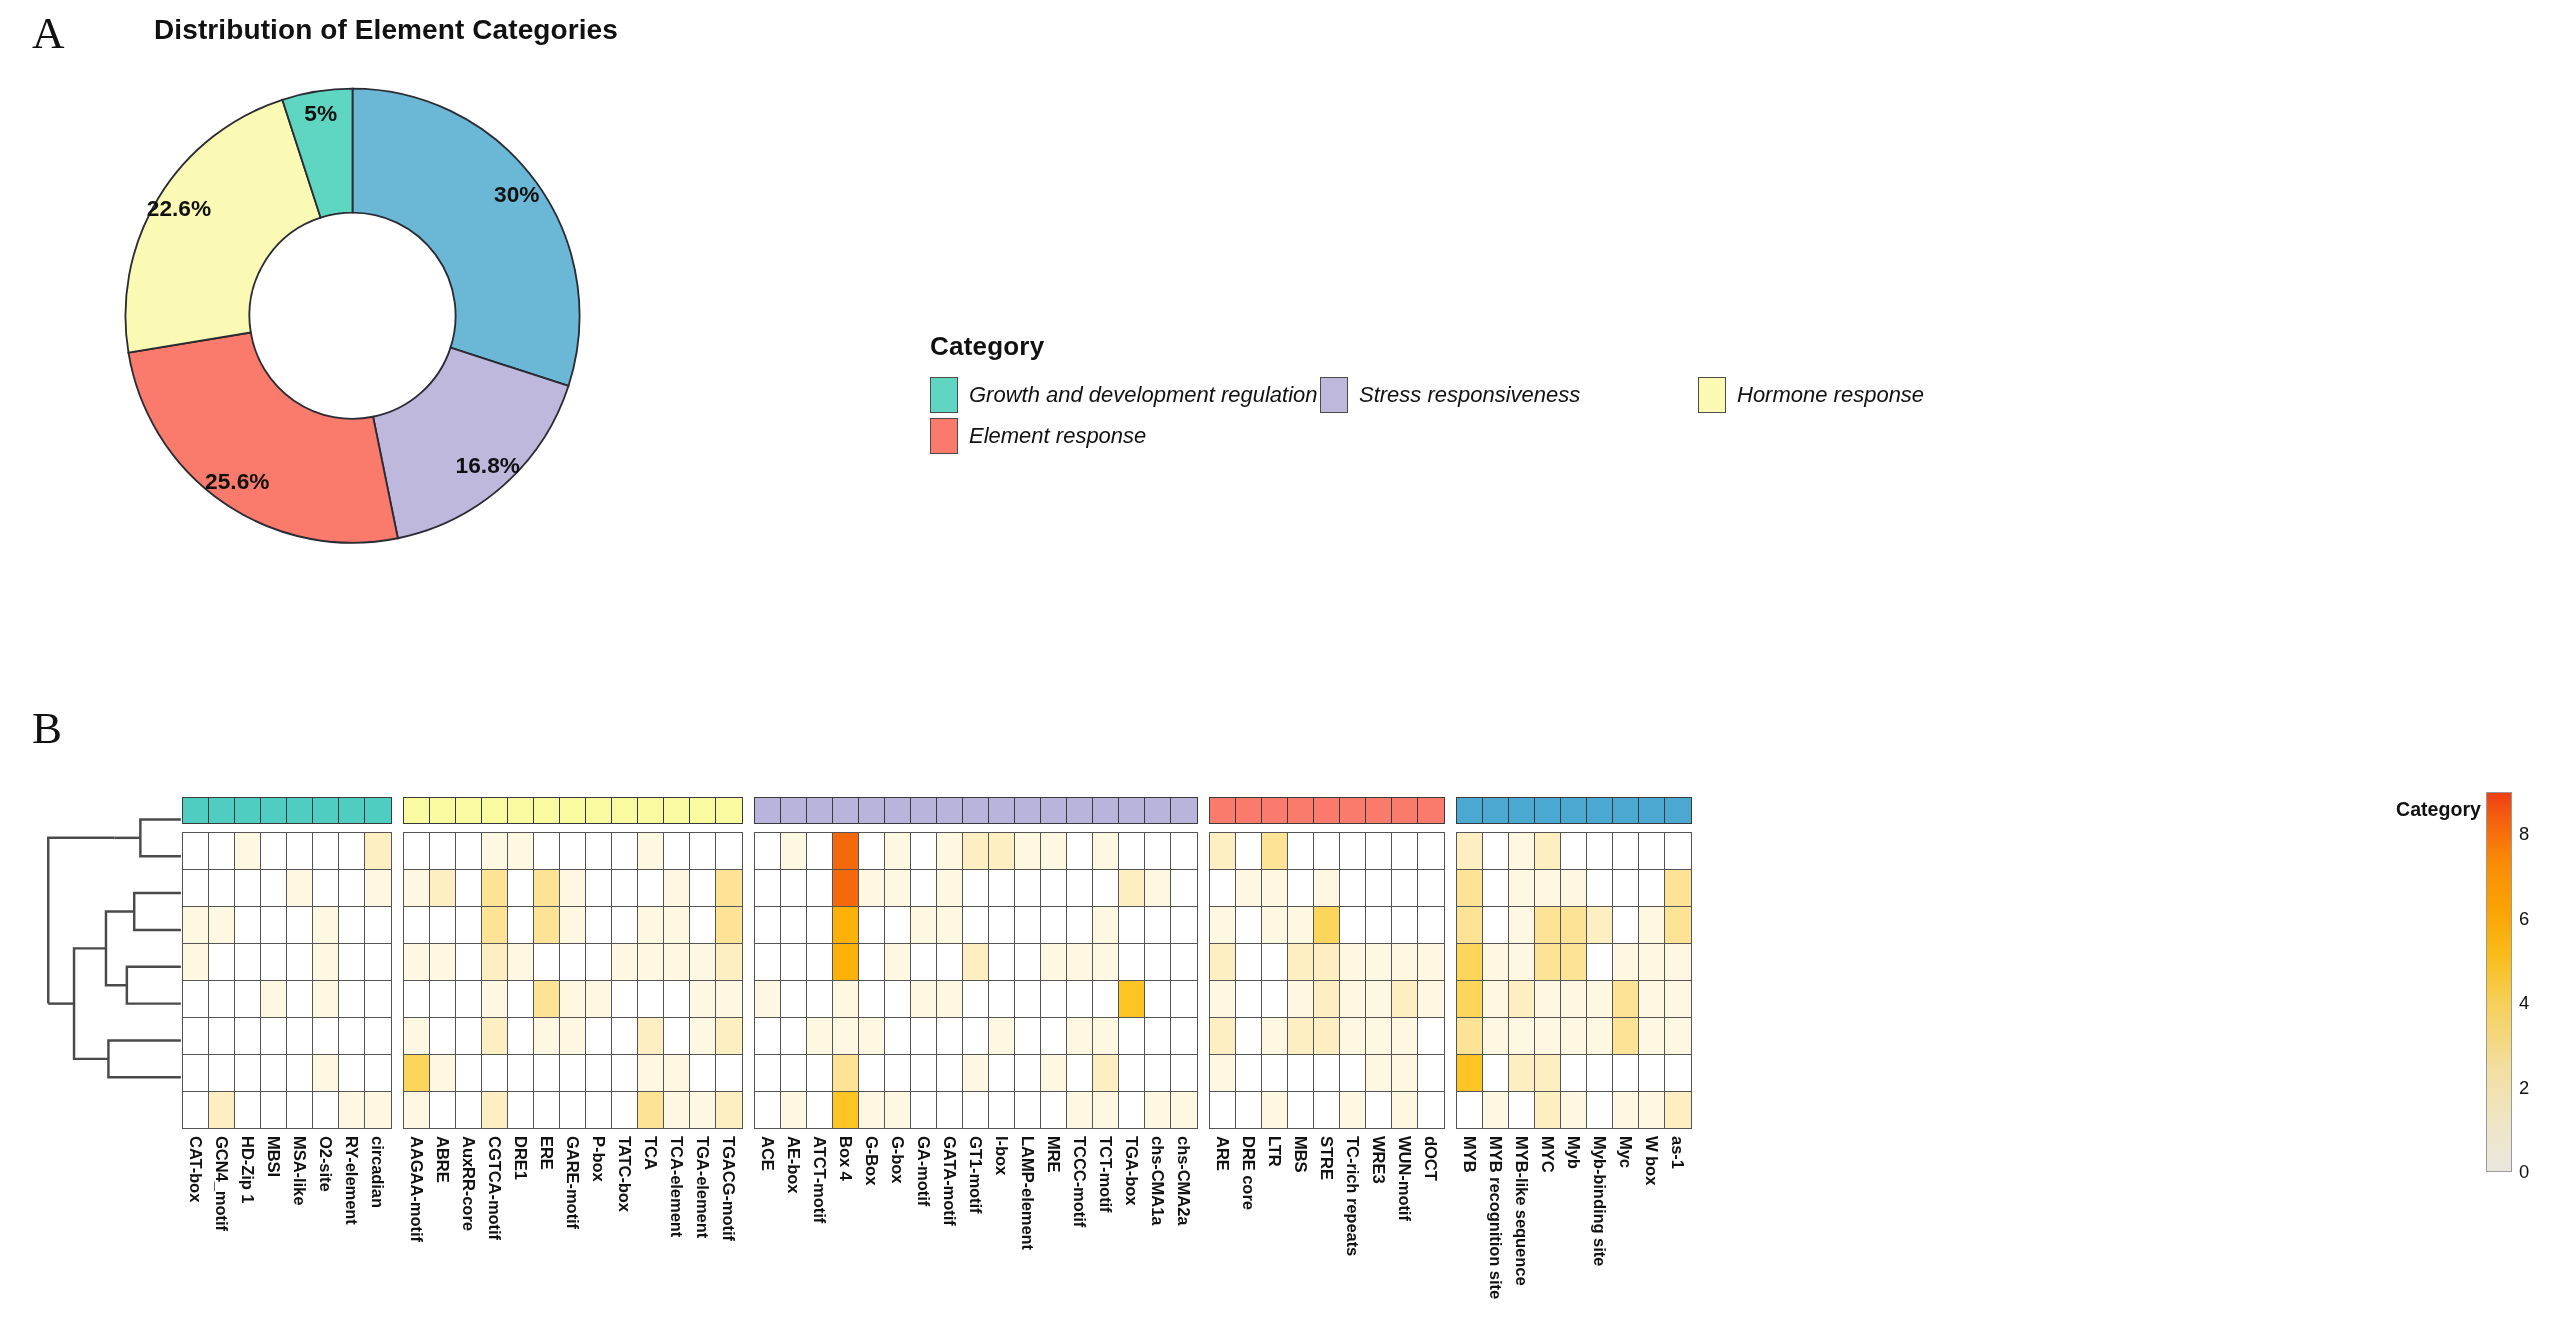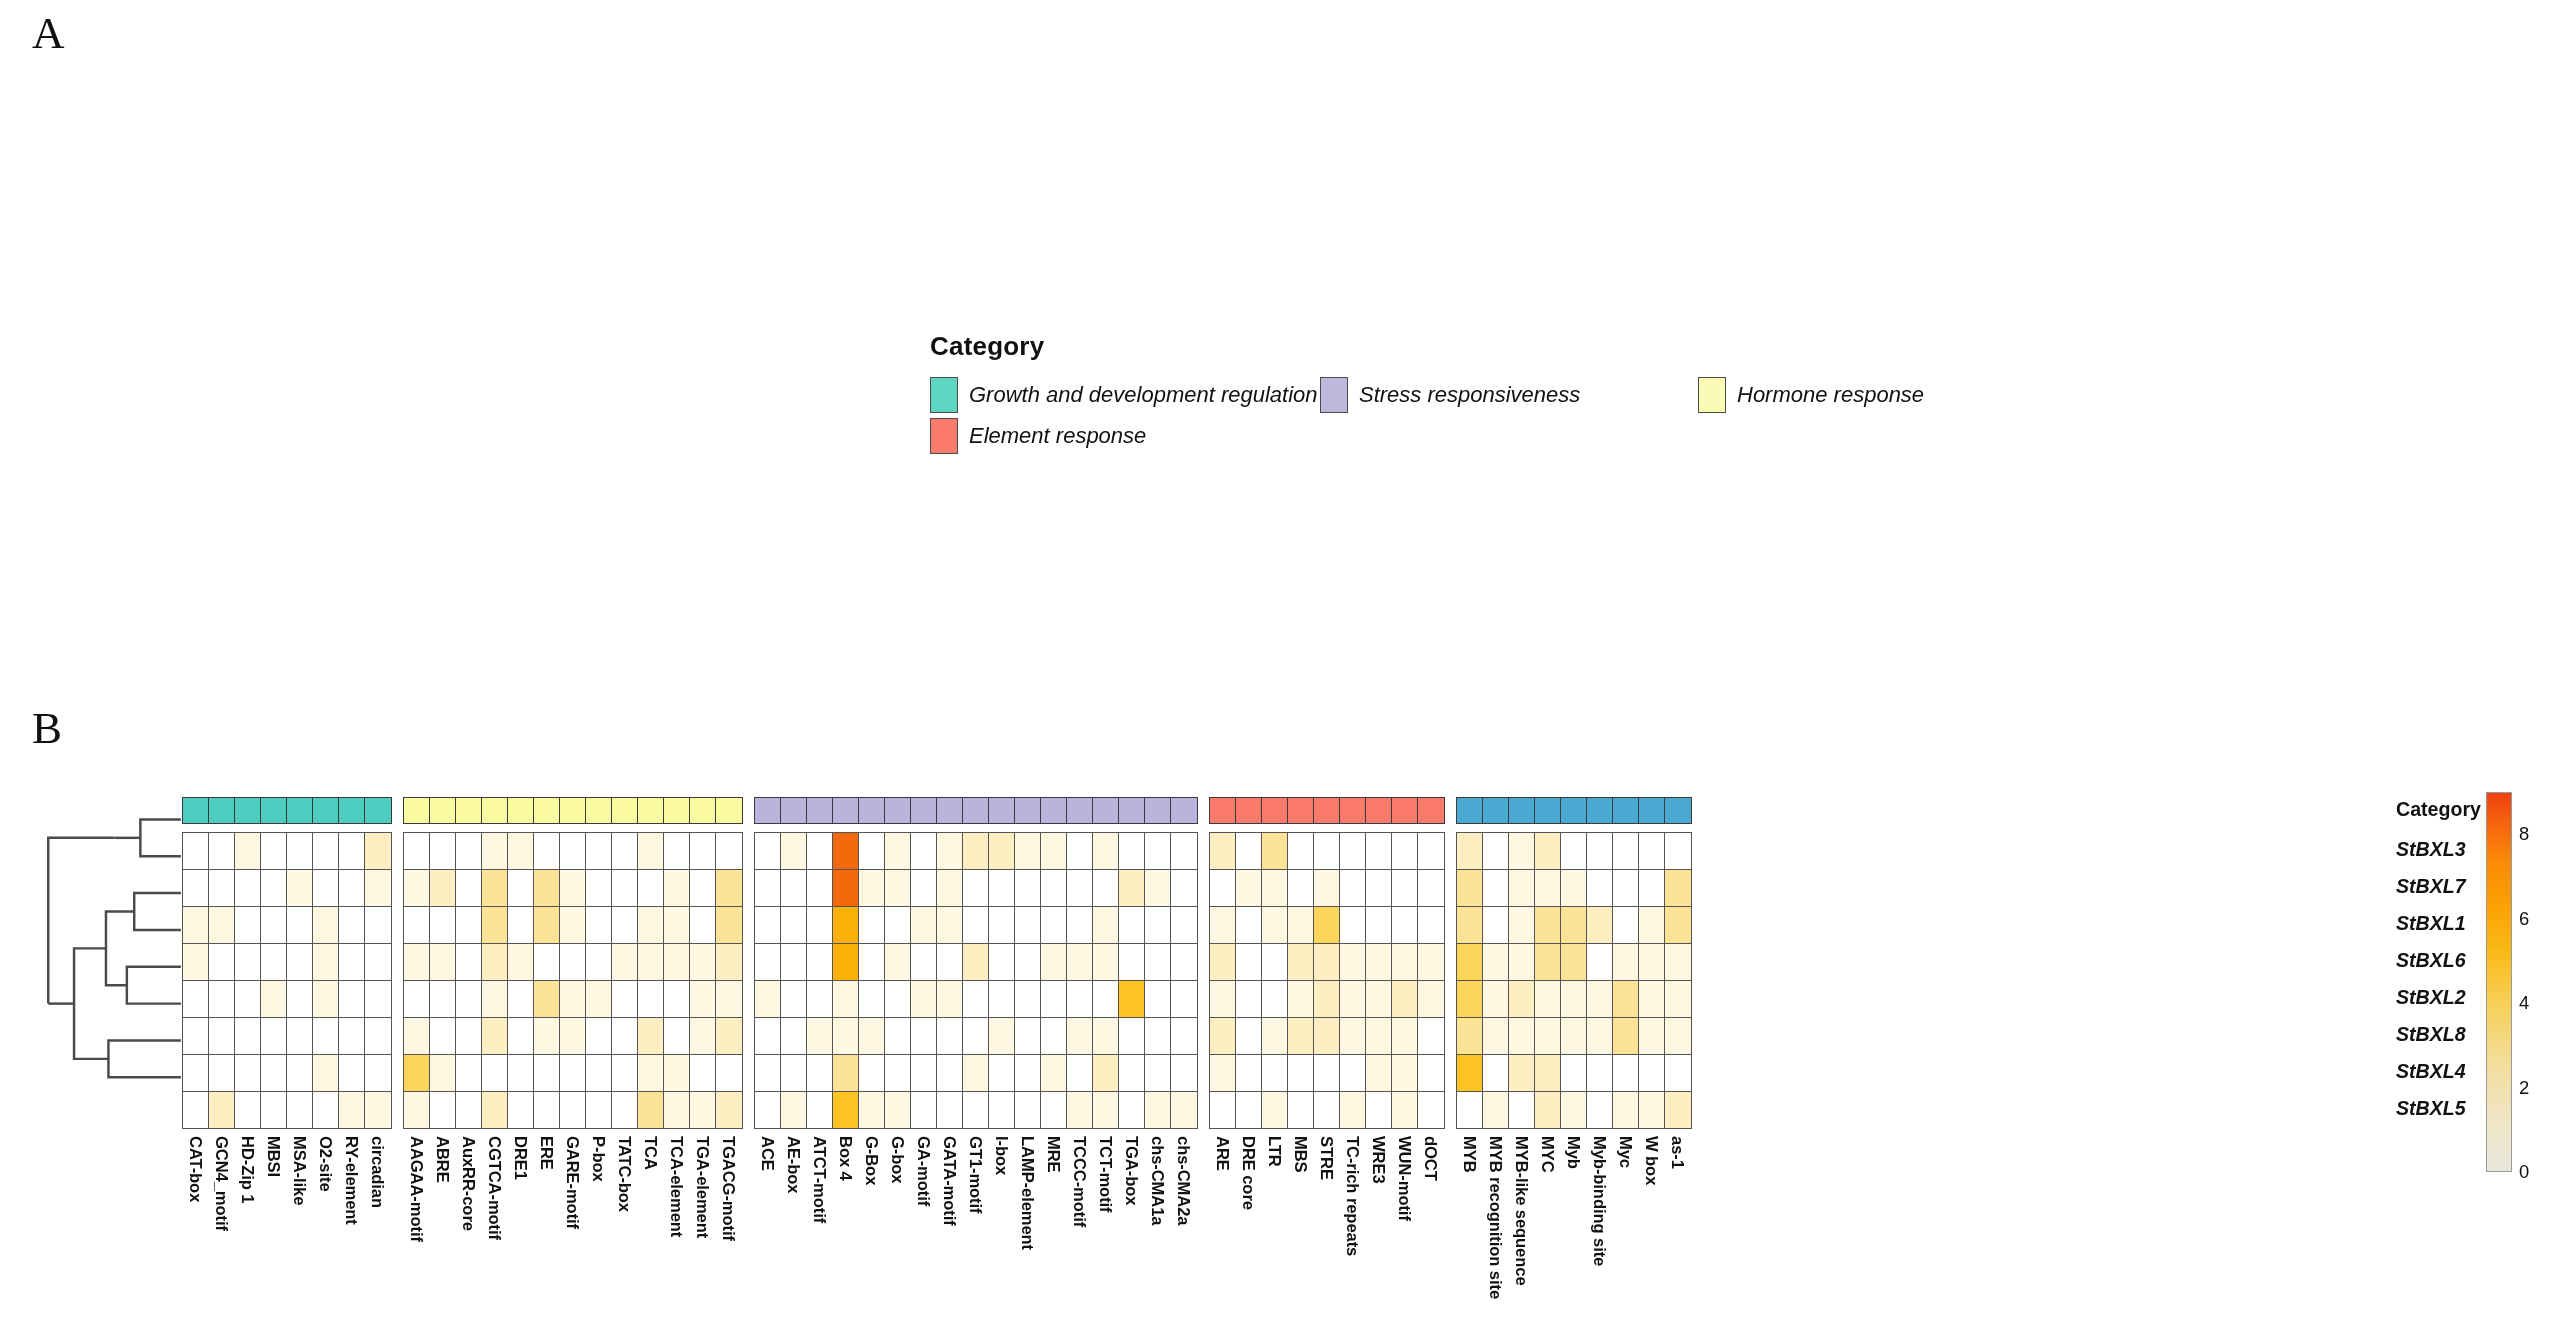--- a/index.html
+++ b/index.html
@@ -161,20 +161,39 @@
   }
 </style>
 </head>
 <body>
 
 <div id="page">
 
   <div class="panel-letter" id="panel-letter-a">A</div>
   <div class="panel-letter" id="panel-letter-b">B</div>
 
+  <div id="panelA">
+    <div id="donut-title">Distribution of Element Categories</div>
+    <svg id="donut-svg" width="491" height="583" viewBox="0 0 800 950">
+      <g id="donut-slices">
+          <path d="M400 50 A370 370 0 0 1 751.8909110292068 534.3362879187305 L559.7774947375858 471.91485505499116 A168 168 0 0 0 400 252 Z" fill="#6BB8D6" stroke="#2b2b34" stroke-width="3"></path>
+          <path d="M751.8909110292068 534.3362879187305 A370 370 0 0 1 473.89269279033056 782.5463693821714 L433.5512767264204 584.6156488005535 A168 168 0 0 0 559.7774947375858 471.91485505499116 Z" fill="#BDB8DC" stroke="#2b2b34" stroke-width="3"></path>
+          <path d="M473.89269279033056 782.5463693821714 A370 370 0 0 1 34.926200643088805 480.175751122107 L234.23676137307817 447.3230437527405 A168 168 0 0 0 433.5512767264204 584.6156488005535 Z" fill="#FA7B6B" stroke="#2b2b34" stroke-width="3"></path>
+          <path d="M34.926200643088805 480.175751122107 A370 370 0 0 1 285.6637120812694 68.10908897079321 L348.0851449450088 260.2225052624142 A168 168 0 0 0 234.23676137307817 447.3230437527405 Z" fill="#FAFAB4" stroke="#2b2b34" stroke-width="3"></path>
+          <path d="M285.6637120812694 68.10908897079321 A370 370 0 0 1 399.99999999999994 50 L399.99999999999994 252 A168 168 0 0 0 348.0851449450088 260.2225052624142 Z" fill="#5ED6C2" stroke="#2b2b34" stroke-width="3"></path>
+        </g>
+      <g id="donut-labels">
+          <text x="667.7846251381077" y="225.44308149119138" class="donut-label">30%</text>
+          <text x="620.4499281207372" y="666.9065191354043" class="donut-label">16.8%</text>
+          <text x="212.23397783904355" y="692.5892898150095" class="donut-label">25.6%</text>
+          <text x="117.2341701075332" y="247.9404595925453" class="donut-label">22.6%</text>
+          <text x="348.2201920716835" y="93.07515926300943" class="donut-label">5%</text>
+        </g>
+    </svg>
+  </div>
 
   <div id="legend">
     <div id="legend-title">Category</div>
     <div class="legend-grid" id="legend-grid">
         <div class="legend-item">
           <div class="legend-swatch" style="background: rgb(94, 214, 194);"></div>
           <div class="legend-label">Growth and development regulation</div>
         </div>
         <div class="legend-item">
           <div class="legend-swatch" style="background: rgb(189, 184, 220);"></div>
@@ -1005,30 +1024,20 @@
               <div class="xlabel">
                 <span>as-1</span>
               </div>
             </div>
           </div>
         </div>
     </div>
 
     <div id="ylabels">
       <div id="cat-axis-label">Category</div>
-      <div class="ylabel-list" id="ylabel-list">
-          <div class="ylabel">StBXL3</div>
-          <div class="ylabel">StBXL7</div>
-          <div class="ylabel">StBXL1</div>
-          <div class="ylabel">StBXL6</div>
-          <div class="ylabel">StBXL2</div>
-          <div class="ylabel">StBXL8</div>
-          <div class="ylabel">StBXL4</div>
-          <div class="ylabel">StBXL5</div>
-        </div>
     </div>
 
     <div id="colorbar-wrap">
       <div id="colorbar"></div>
       <div id="cb-ticks">
           <div class="cb-tick" style="top: 380px;">0</div>
           <div class="cb-tick" style="top: 296px;">2</div>
           <div class="cb-tick" style="top: 211px;">4</div>
           <div class="cb-tick" style="top: 127px;">6</div>
           <div class="cb-tick" style="top: 42px;">8</div>

